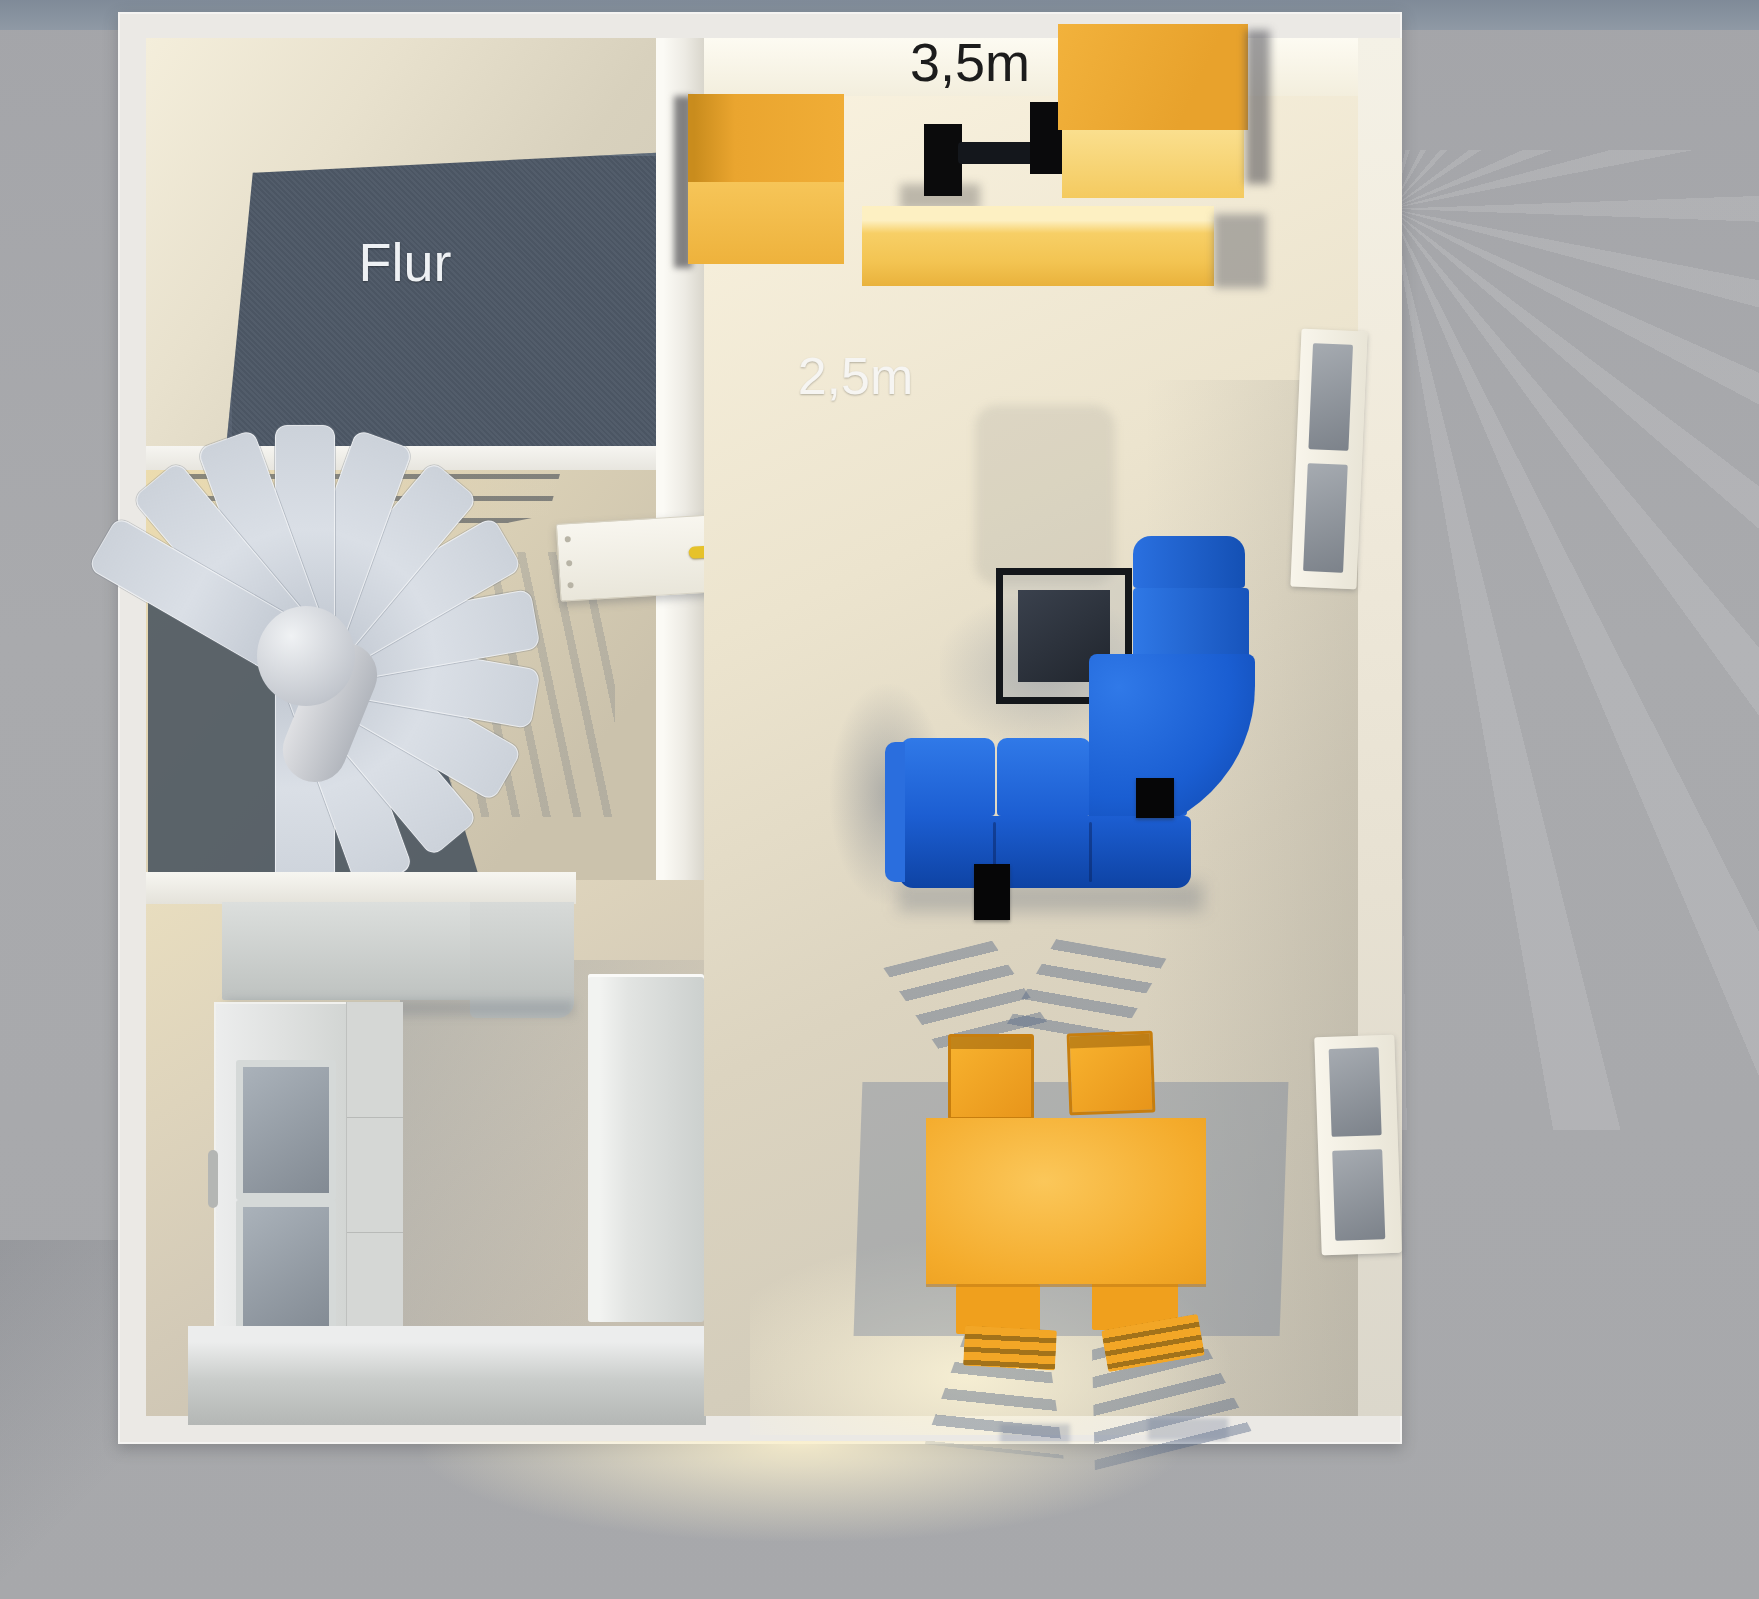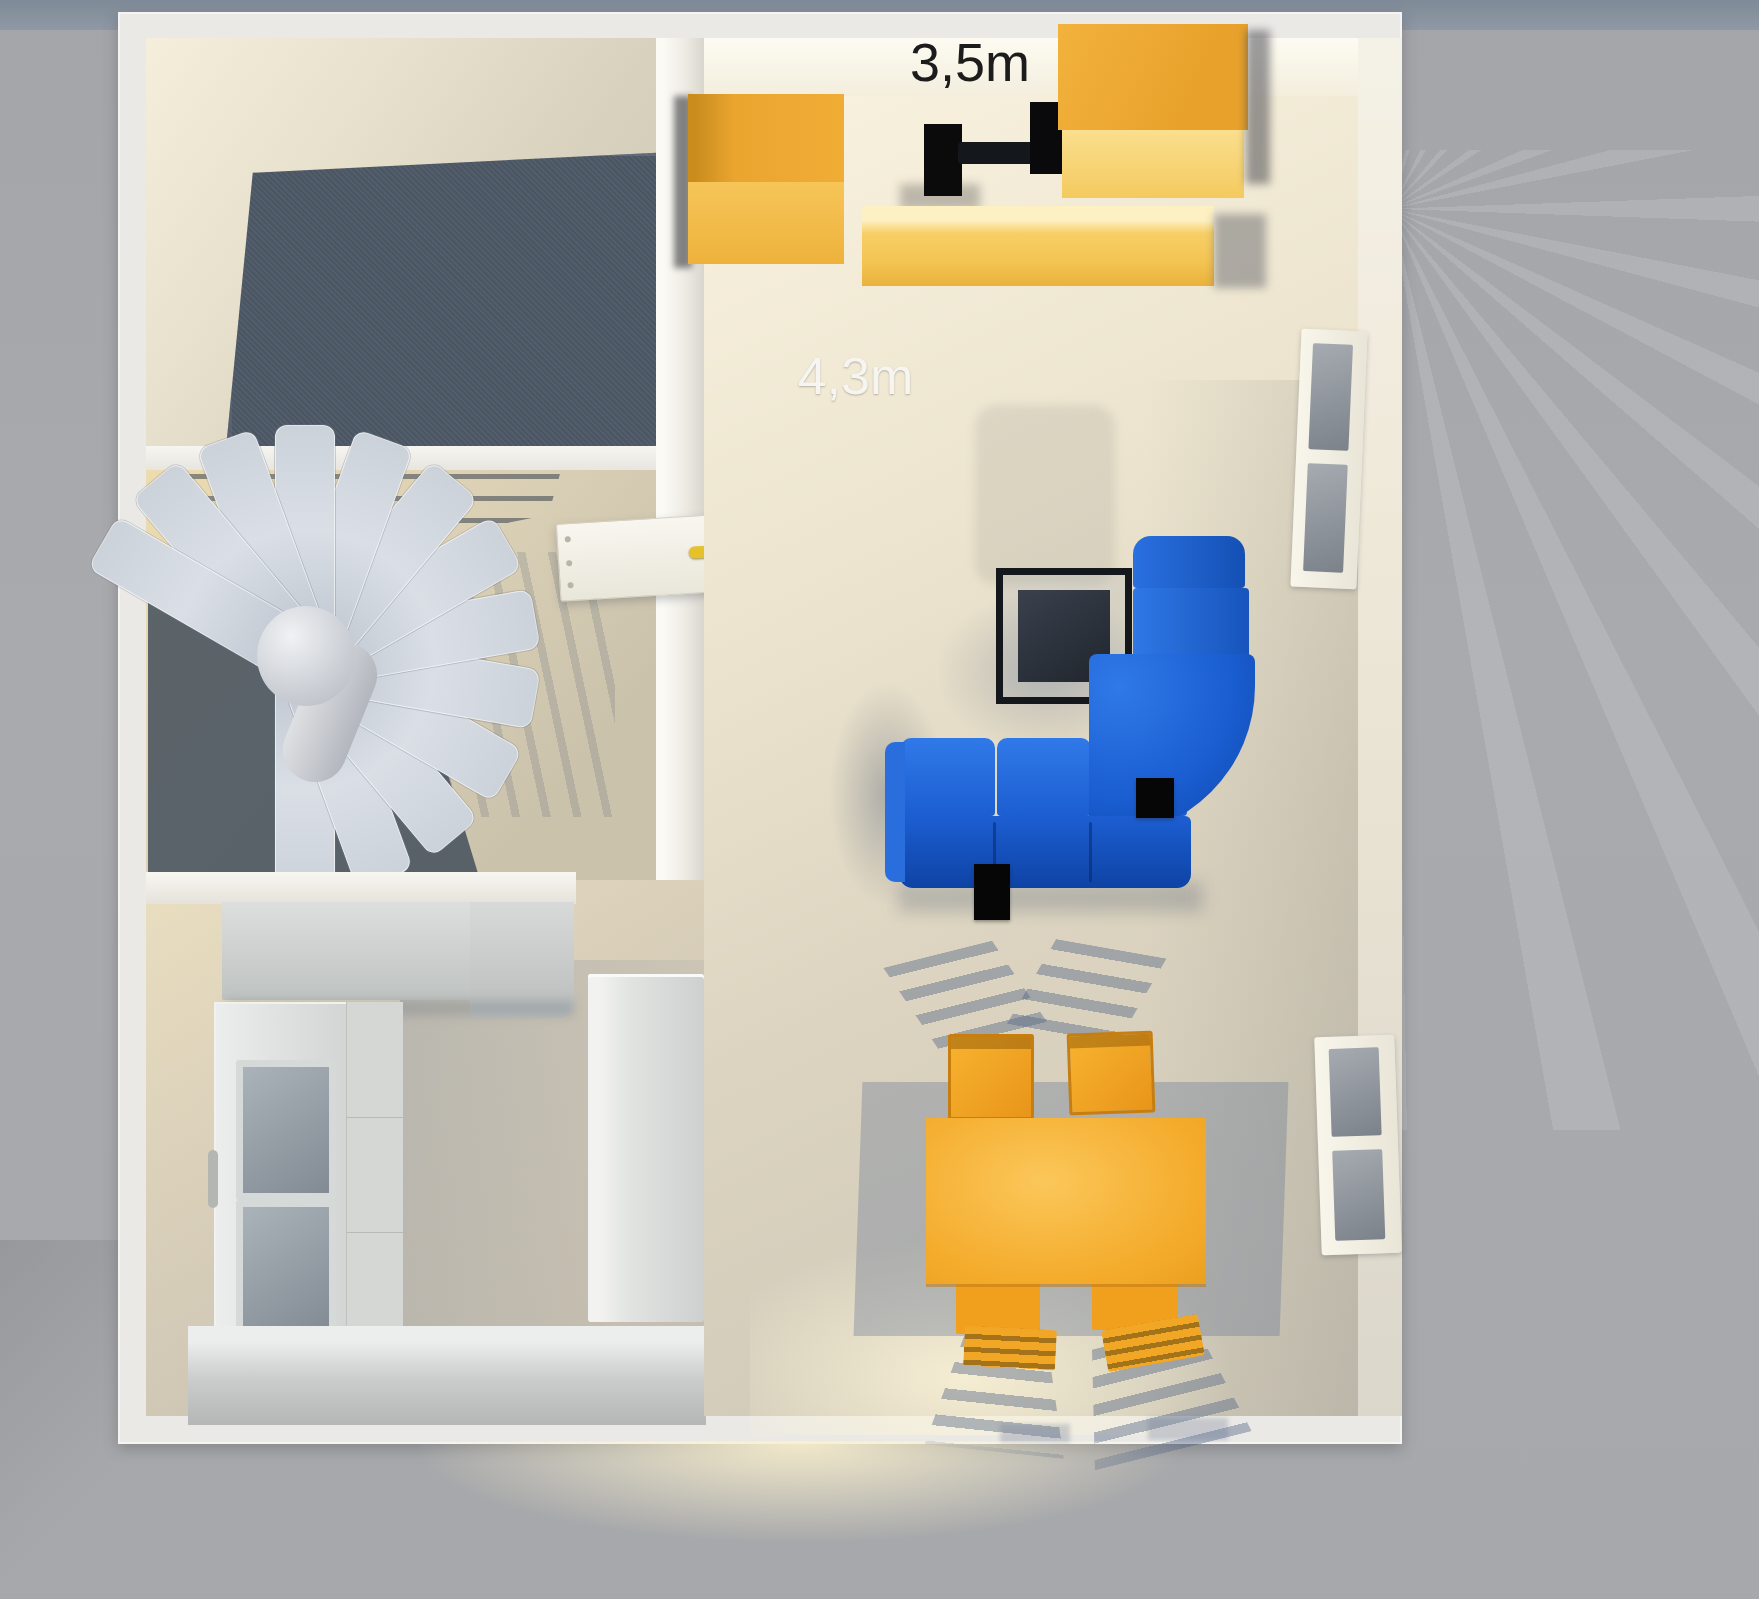--- a/index.html
+++ b/index.html
@@ -168,20 +168,21 @@
 <div id="scene">
 
   <div class="abs" id="top-band"></div>
   <div class="abs" id="rays-right"></div>
   <div class="abs" id="shadow-bl"></div>
 
   <div class="abs" id="apt-frame"></div>
 
   <div class="abs" id="flur"></div>
   <div class="abs" id="flur-floor"></div>
+  <div class="abs" id="flur-label">Flur</div>
   <div class="abs" id="flur-swall"></div>
   <div class="abs" id="vwall"></div>
 
   <div class="abs" id="stair-room"></div>
   <div class="abs" id="stair-stripes"></div>
   <div class="abs" id="stair-dark"></div>
   <div class="abs" id="step-shadows"></div>
   <div class="step s13"></div>
   <div class="step s12"></div>
   <div class="step s11"></div>
@@ -235,21 +236,21 @@
   <div class="abs" id="tv-box-left"></div>
   <div class="abs" id="tv-bar"></div>
   <div class="abs" id="tv-box-right"></div>
   <div class="abs" id="wardR-top"></div>
   <div class="abs" id="wardR-front"></div>
   <div class="abs" id="wardR-shadow"></div>
   <div class="abs" id="bench"></div>
   <div class="abs" id="bench-shadow"></div>
 
   <div class="abs" id="lbl-35">3,5m</div>
-  <div class="abs" id="lbl-25">4,3m</div>
+  <div class="abs" id="lbl-25">2,5m</div>
 
   <div class="abs window" id="win-top">
     <div class="pane p1"></div>
     <div class="pane p2"></div>
   </div>
   <div class="abs window" id="win-bot">
     <div class="pane p1"></div>
     <div class="pane p2"></div>
   </div>
 

